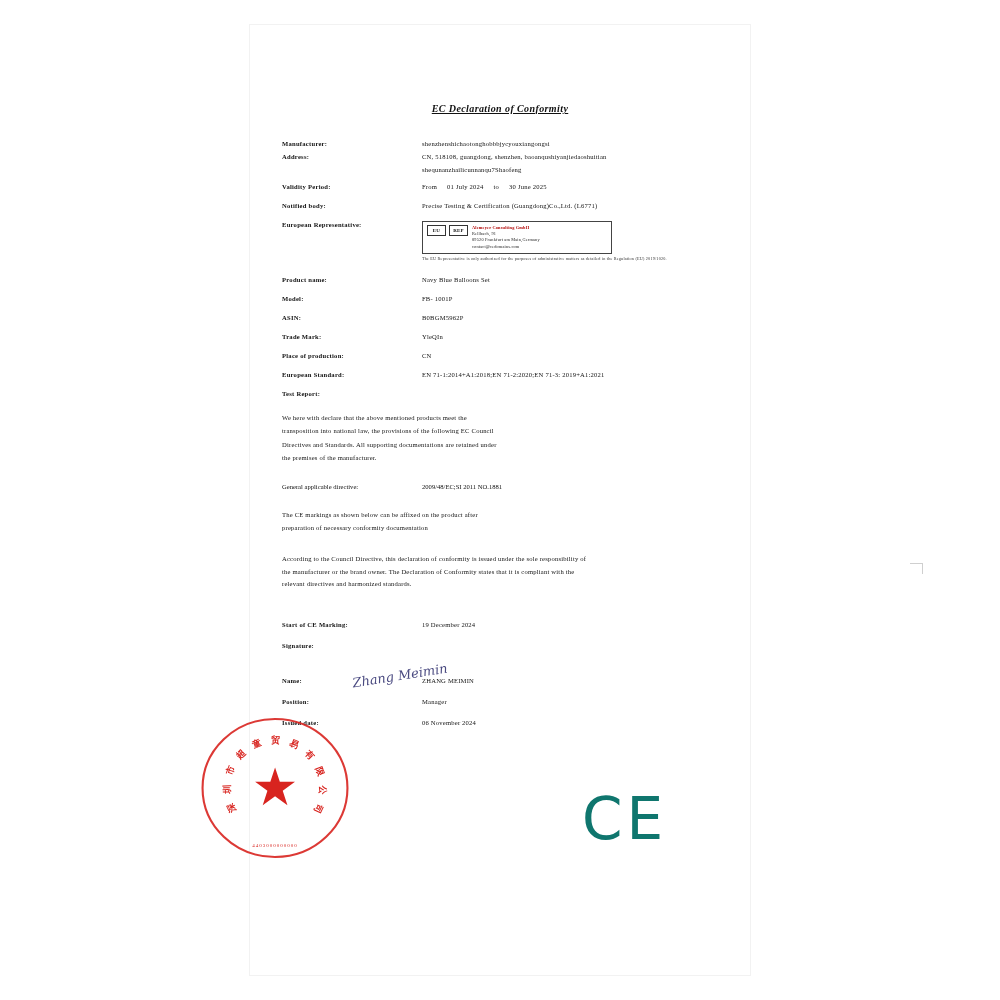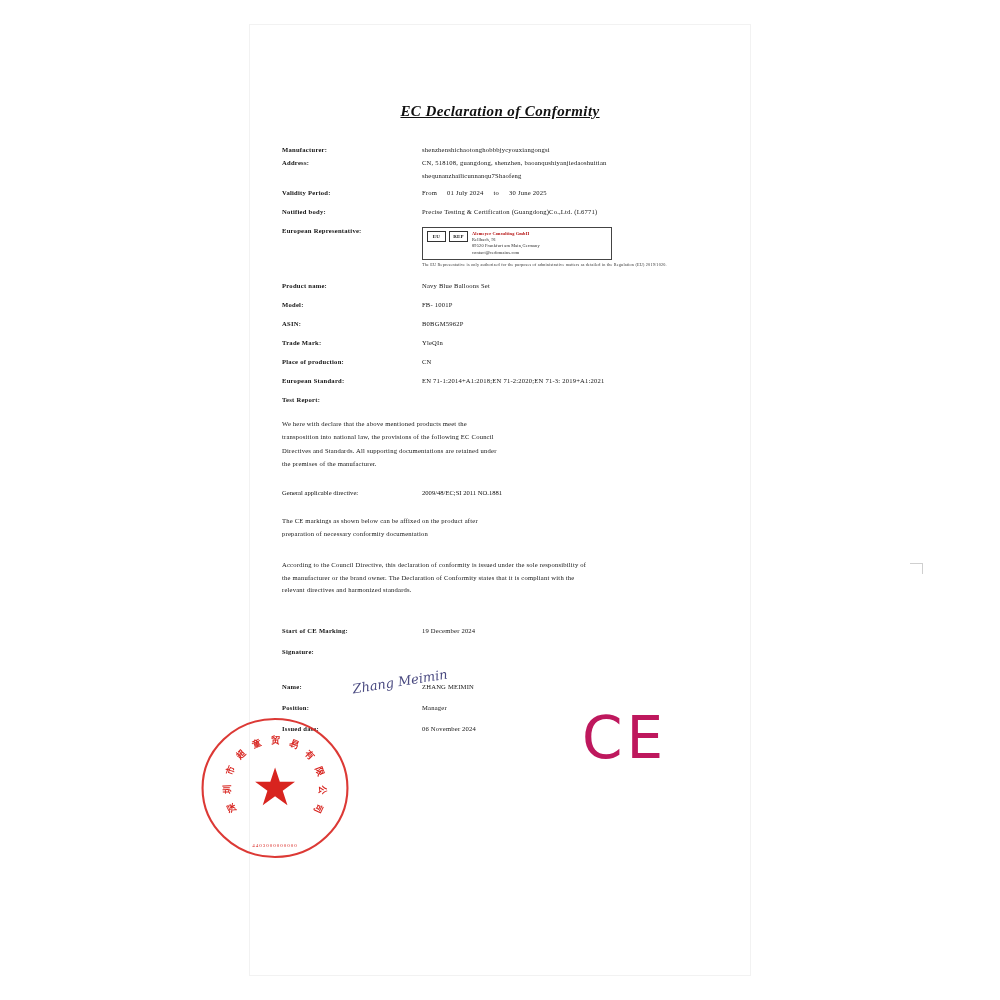--- a/index.html
+++ b/index.html
@@ -21,21 +21,21 @@
     top: 25px;
     width: 500px;
     height: 950px;
     background: #ffffff;
     box-shadow: 0 0 0 1px #f2f2f2;
   }
   .doc-title {
     text-align: center;
     font-style: italic;
     font-weight: bold;
-    font-size: 15px;
+    font-size: 10px;
     letter-spacing: 0.4px;
     text-decoration: underline;
     margin-top: 78px;
   }
   .rows {
     margin-top: 26px;
     padding: 0 32px 0 32px;
   }
   .row {
     display: flex;
@@ -151,23 +151,23 @@
     left: 0; right: 0;
     text-align: center;
     font-size: 5px;
     color: #d8241f;
     letter-spacing: 1px;
   }
   
   .ce-mark {
     position: absolute;
     left: 582px;
-    top: 709px;
+    top: 790px;
     font-size: 58px;
-    color: #be185d;
+    color: #0f766e;
     font-family: "DejaVu Sans", sans-serif;
     letter-spacing: 4px;
     line-height: 1;
     font-weight: 400;
   }
   .handsign {
     position: absolute;
     left: 70px;
     top: -10px;
     font-family: "DejaVu Serif", serif;

